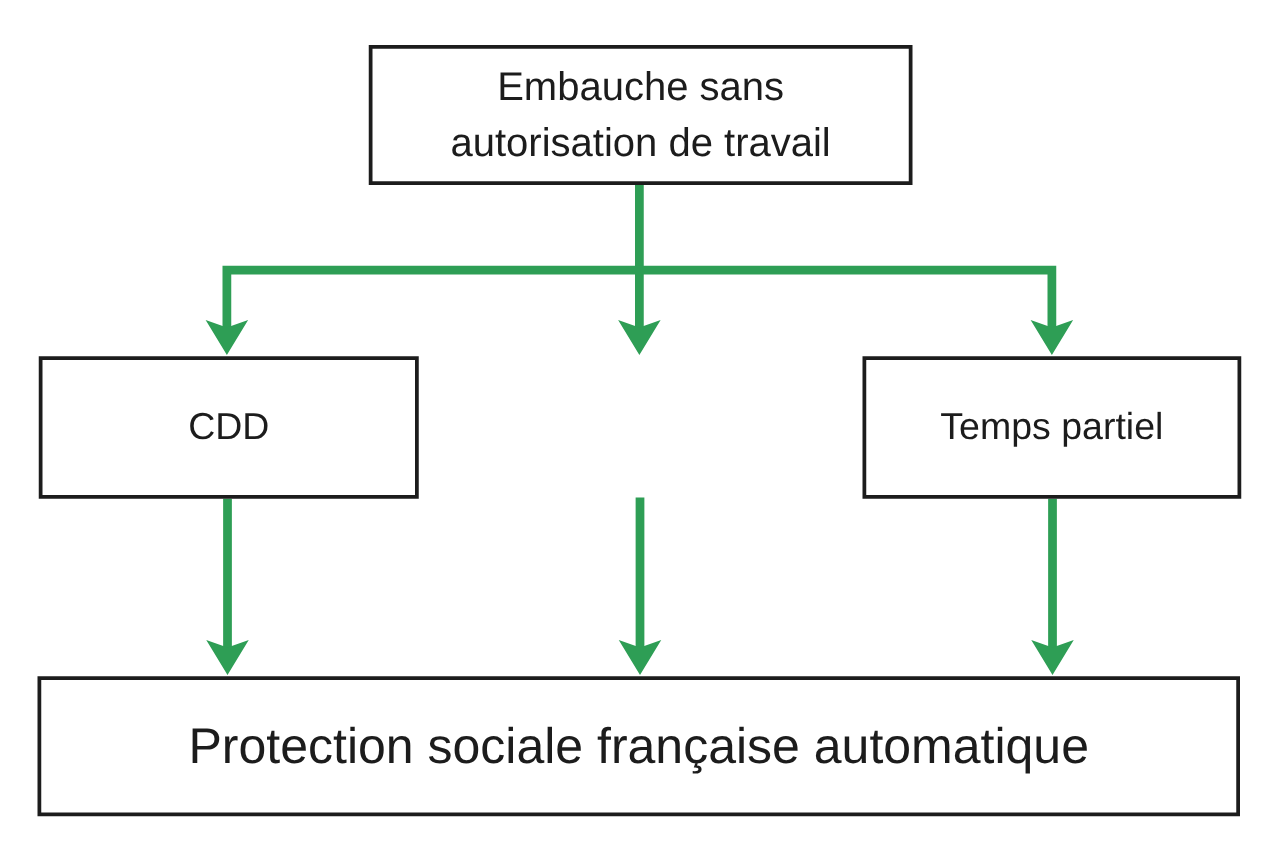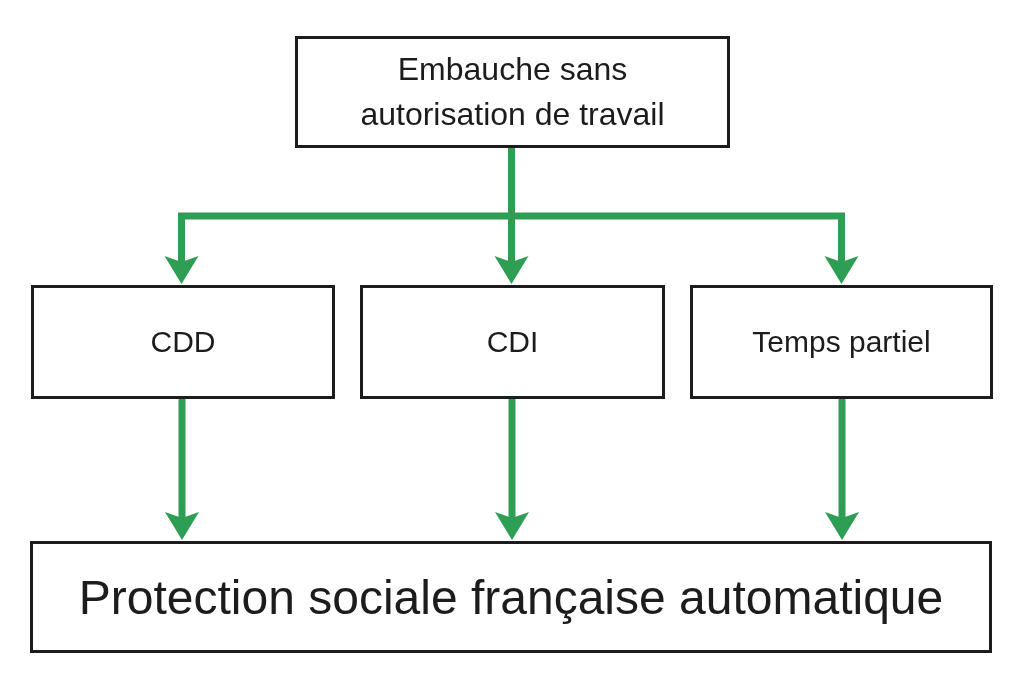--- a/index.html
+++ b/index.html
@@ -55,21 +55,21 @@
   .node-branch {
     top: 285px; height: 114px;
     font-size: 30px;
   }
   .node-branch.b0 { left: 31px;  width: 304px; }
   .node-branch.b1 { left: 360px; width: 305px; }
   .node-branch.b2 { left: 690px; width: 303px; text-align: center; }
   .node-outcome {
     left: 30px; top: 541px;
     width: 962px; height: 112px;
-    font-size: 48px;
+    font-size: 40px;
   }
 </style>
 </head>
 <body>
 
 <div class="canvas">
 
   <svg class="arrows" viewBox="0 0 1024 687" xmlns="http://www.w3.org/2000/svg" aria-hidden="true">
 
     <line class="stem" x1="511.5" y1="147" x2="511.5" y2="264"></line>
@@ -87,19 +87,18 @@
     <polygon class="head" points="165,512 182,540 199,512 182,518"></polygon>
     <polygon class="head" points="495,512 512,540 529,512 512,518"></polygon>
     <polygon class="head" points="825,512 842,540 859,512 842,518"></polygon>
   </svg>
 
   <div class="node node-root">Embauche sans
 autorisation de travail</div>
 
   <div class="node node-branch b0">CDD</div>
 
-  <div class="node node-branch b1">CDI</div>
 
   <div class="node node-branch b2">Temps partiel</div>
 
   <div class="node node-outcome">Protection sociale française automatique</div>
 
 </div>
 
 </body></html>

